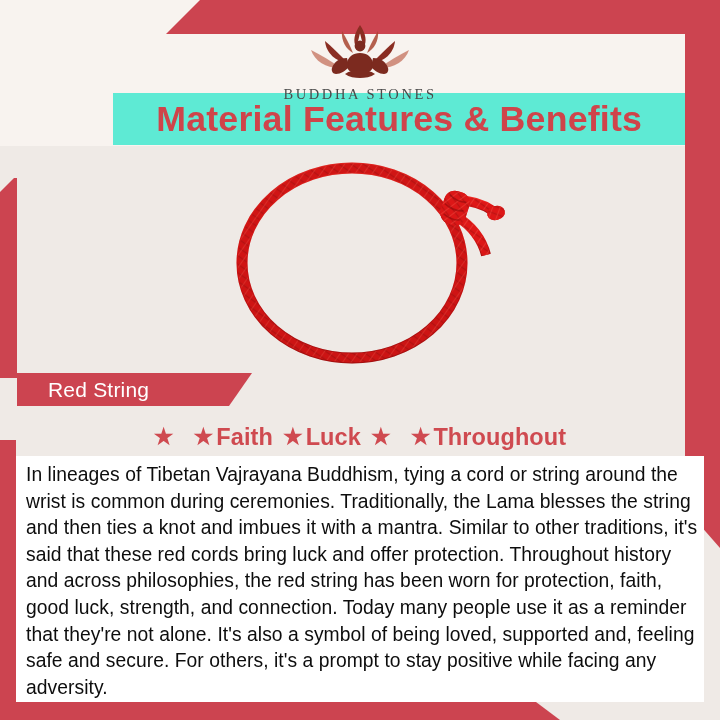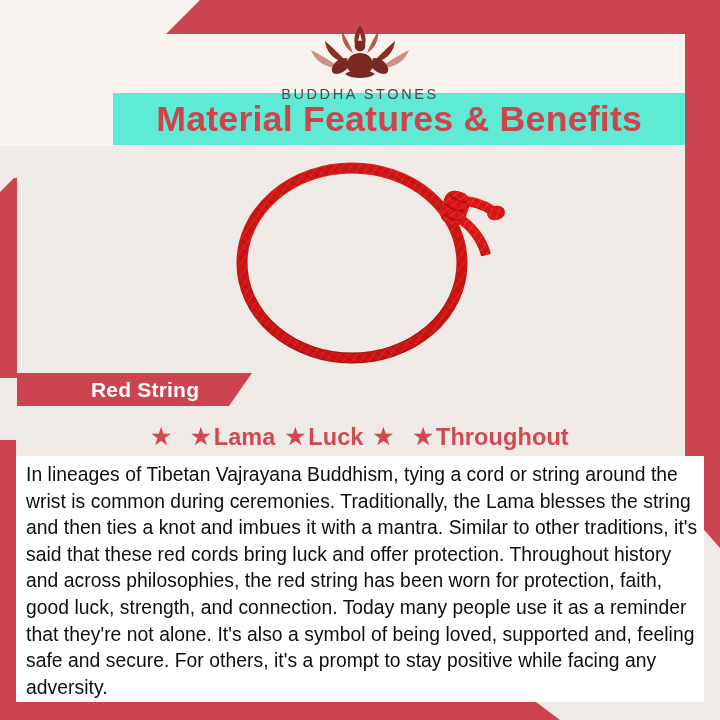--- a/index.html
+++ b/index.html
@@ -36,21 +36,21 @@
     clip-path:polygon(0 0, 520px 0, 560px 30px, 0 30px);
   }
 
   
   #logo-area{
     position:absolute;top:22px;left:0;width:720px;
     display:flex;flex-direction:column;align-items:center;z-index:5;
   }
   #logo-mark{width:118px;height:60px;display:block;}
   #logo-wordmark{
-    font-family:Liberation Sans, sans-serif;
+    font-family:Liberation Serif, serif;
     font-size:14.5px;letter-spacing:2.6px;color:#4a4a4a;
     margin-top:4px;
   }
 
   
   #title-band{
     position:absolute;left:113px;top:93px;width:572px;height:52px;
     background:#5eead4;z-index:4;
     display:flex;align-items:center;justify-content:center;
   }
@@ -68,23 +68,23 @@
   #bracelet-svg{width:100%;height:100%;display:block;}
 
   
   #ribbon{
     position:absolute;left:17px;top:373px;width:235px;height:33px;
     background:#cc4450;z-index:6;
     clip-path:polygon(0 0, 235px 0, 212px 33px, 0 33px);
     display:flex;align-items:center;
   }
   #ribbon-label{
-    color:#ffffff;font-weight:bold;font-size:21px;
-    font-family:"Liberation Sans Narrow","Liberation Sans",sans-serif;
-    margin-left:74px;letter-spacing:.2px;
+    color:#ffffff;font-weight:normal;font-size:21px;
+    font-family:"Liberation Sans Narrow","Liberation Sans",sans-serif;
+    margin-left:31px;letter-spacing:.2px;
   }
 
   
   #benefits{
     position:absolute;left:16px;top:418px;width:688px;height:38px;z-index:6;
     display:flex;align-items:center;justify-content:center;gap:4px;
   }
   .benefit{
     display:flex;align-items:center;
     font-family:"Liberation Sans Narrow","Liberation Sans",sans-serif;
@@ -182,21 +182,21 @@
 <div id="ribbon">
   <span id="ribbon-label">Red String</span>
 </div>
 
 <div id="benefits">
   <div class="benefit gapwide">
     <span class="star">★</span>
   </div>
   <div class="benefit gapnarrow">
     <span class="star">★</span>
-    <span class="blabel">Lama</span>
+    <span class="blabel">Faith</span>
   </div>
   <div class="benefit gapnarrow">
     <span class="star">★</span>
     <span class="blabel">Luck</span>
   </div>
   <div class="benefit gapwide">
     <span class="star">★</span>
   </div>
   <div class="benefit">
     <span class="star">★</span>

